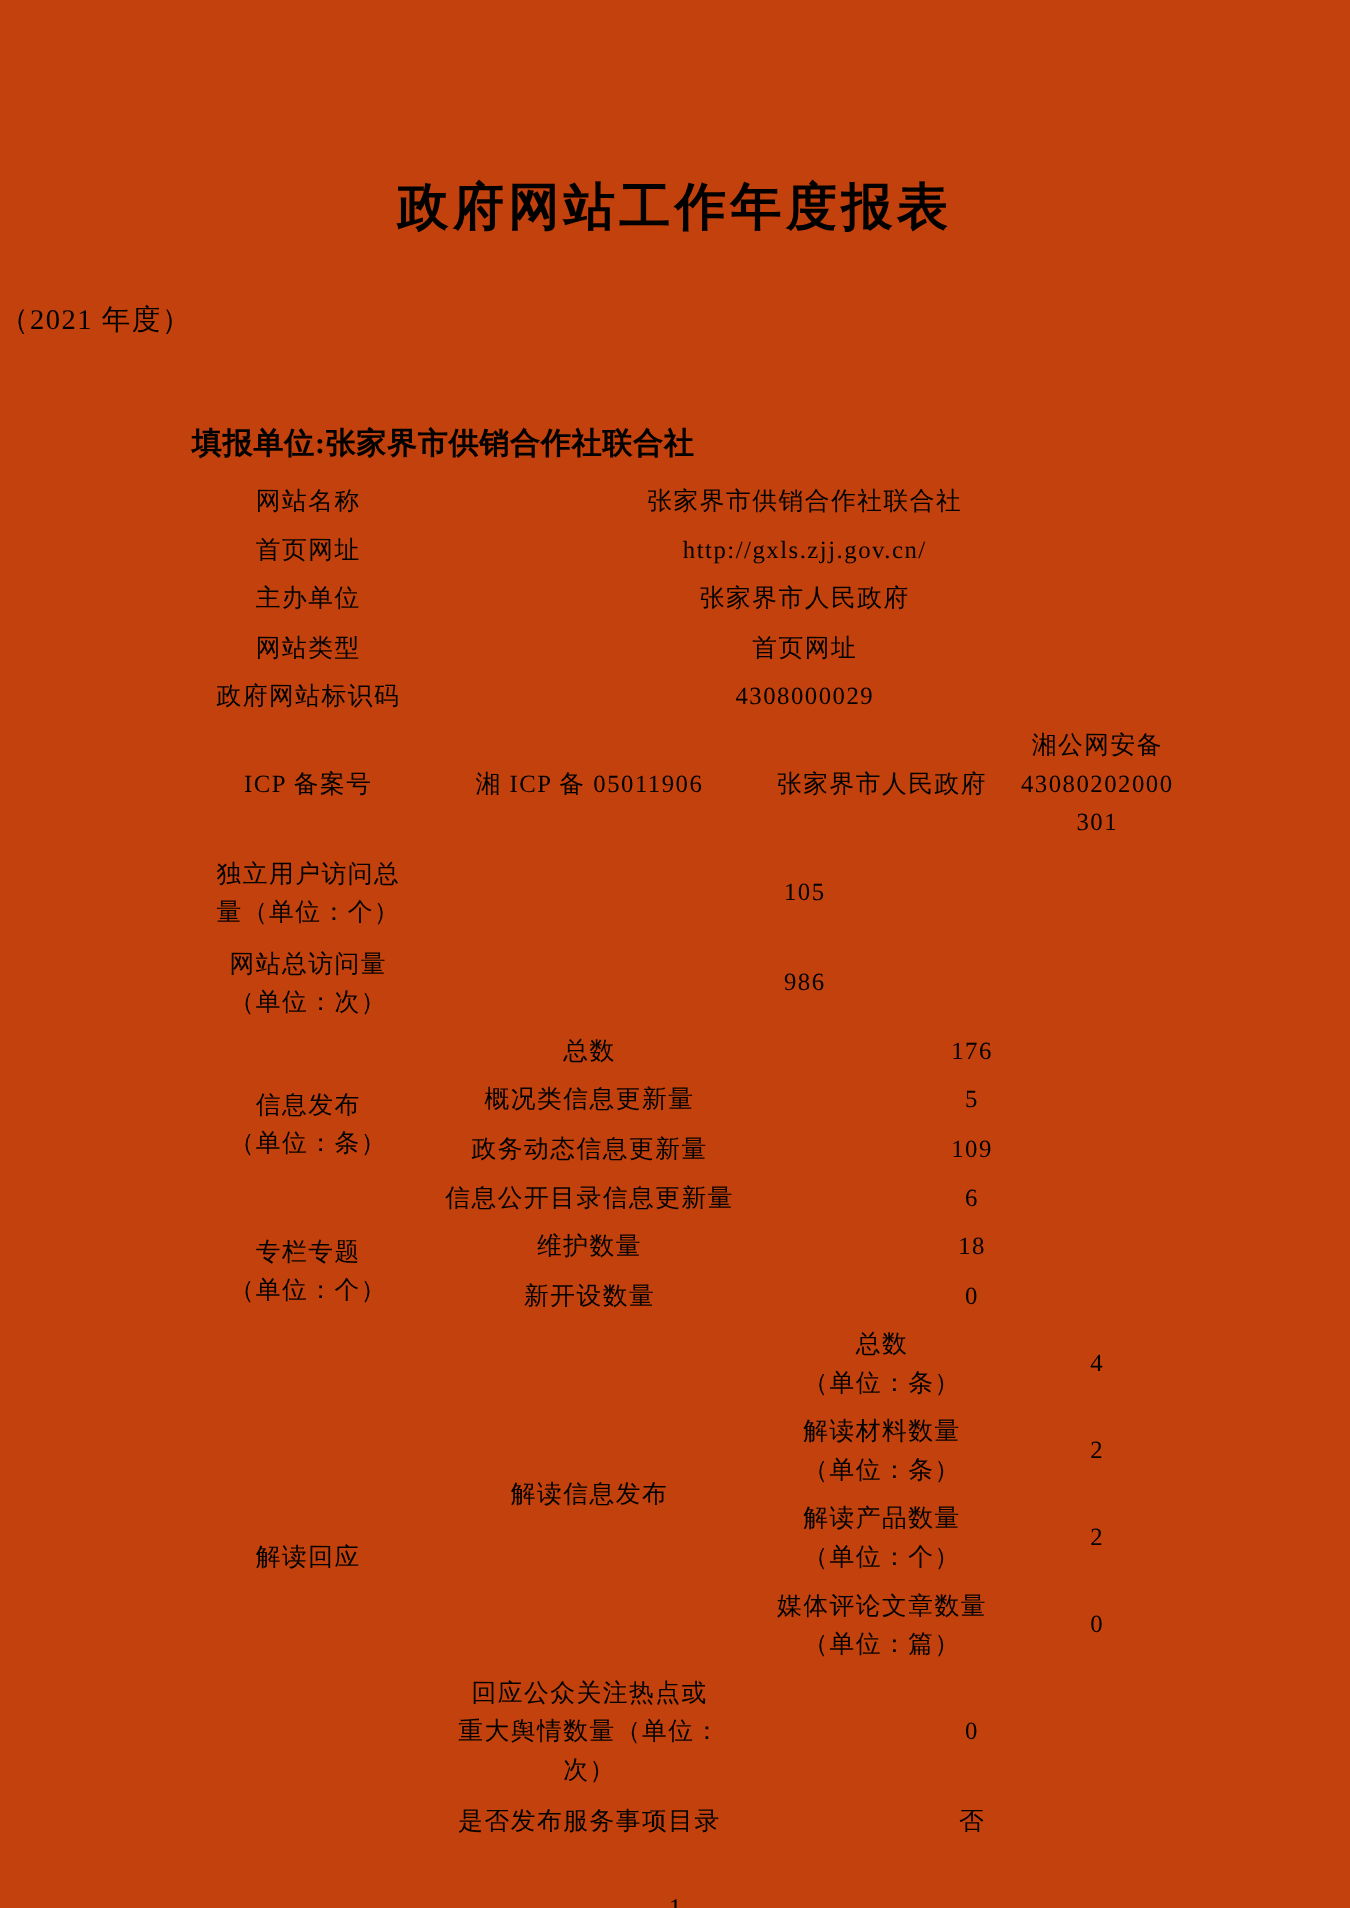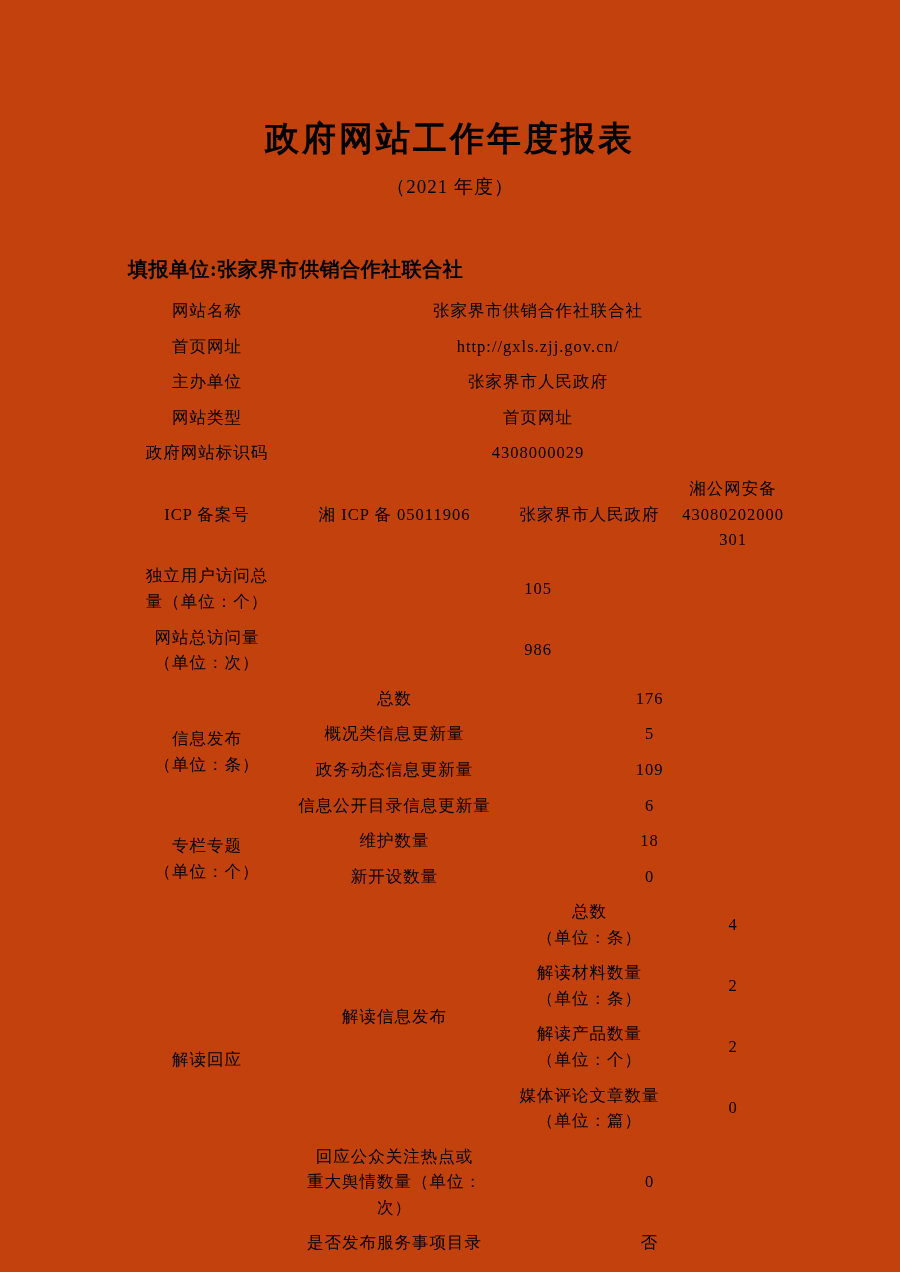--- a/index.html
+++ b/index.html
@@ -16,39 +16,39 @@
   .doc-title {
     padding-top: 116px;
     text-align: center;
     font-family: "Liberation Sans", "DejaVu Sans", sans-serif;
     font-weight: bold;
     font-size: 34px;
     letter-spacing: 3px;
     line-height: 1.3;
   }
   .doc-subtitle {
-    margin-top: 14px;
-    text-align: center;
+    margin-top: 40px;
+    text-align: left;
     font-size: 19px;
     letter-spacing: 1px;
   }
   .filing-line {
     margin: 56px 0 7px 128px;
     font-size: 20px;
     font-weight: bold;
     letter-spacing: 0.5px;
   }
   table.report {
     margin-left: 128px;
     width: 662px;
     border-collapse: collapse;
     table-layout: fixed;
   }
   table.report td {
-    border: 6px solid #c2410c;
+    border: 3px solid #c2410c;
     text-align: center;
     vertical-align: middle;
     font-size: 16.5px;
     line-height: 1.55;
     padding: 2px 6px;
     white-space: pre-line;
     letter-spacing: 1px;
     overflow: hidden;
   }
   .page-number {

